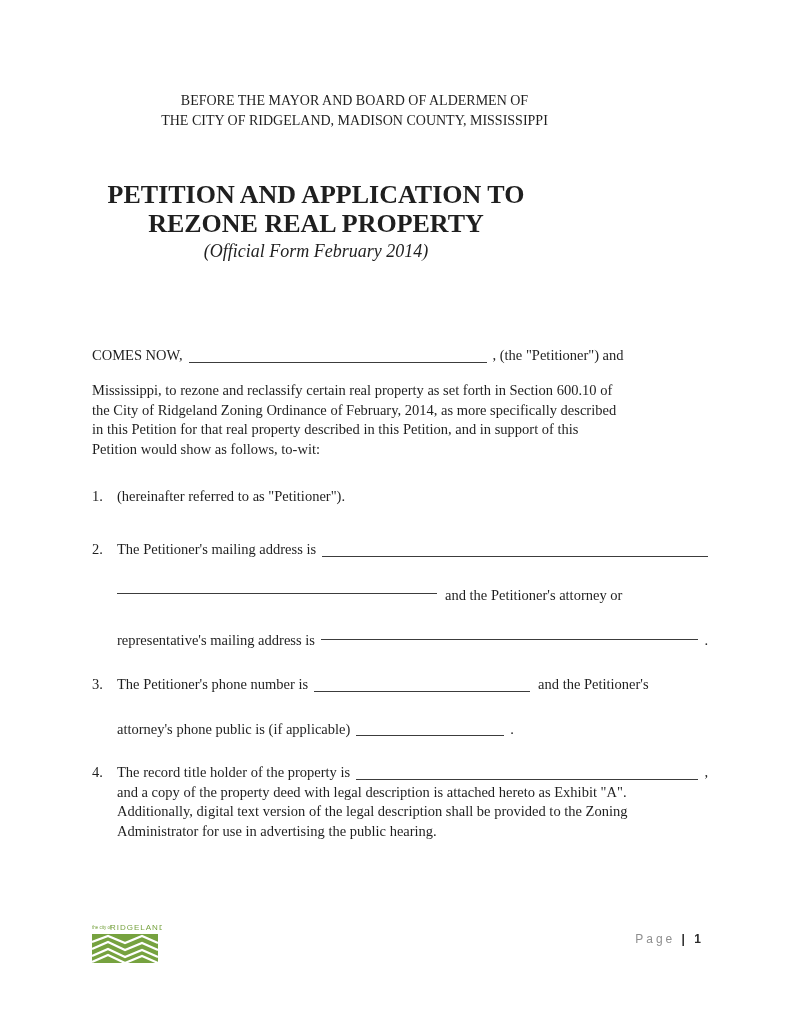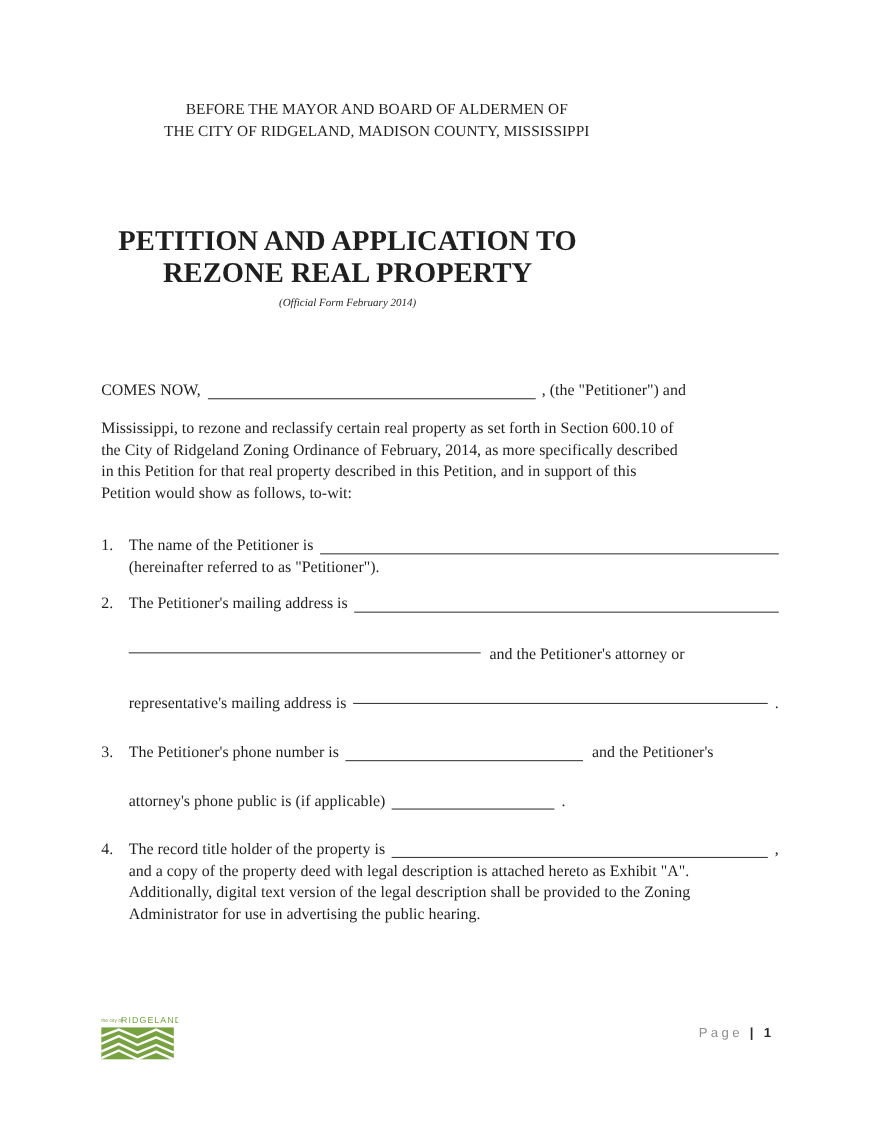--- a/index.html
+++ b/index.html
@@ -4,23 +4,23 @@
 <style>
   html,body{margin:0;padding:0;background:#ffffff;}
   .page{
     position:relative;width:791px;height:1024px;background:#ffffff;overflow:hidden;
     font-family:"Liberation Serif","DejaVu Serif",serif;
     color:#1f1f1f;font-size:14.5px;line-height:19.5px;
   }
   .abs{position:absolute;}
   .center{text-align:center;}
 
-  .court-header{top:91px;left:4px;width:677px;font-size:14px;line-height:20px;}
-  .doc-title{top:204px;left:0;width:632px;font-weight:bold;font-size:26px;line-height:29px;font-family:Liberation Serif, serif;}
-  .doc-subtitle{font-weight:normal;font-style:italic;font-size:10px;line-height:17px;margin-top:5px;}
+  .court-header{top:91px;left:16px;width:677px;font-size:14px;line-height:20px;}
+  .doc-title{top:180px;left:0;width:632px;font-weight:bold;font-size:26px;line-height:29px;font-family:Liberation Serif, serif;}
+  .doc-subtitle{font-weight:normal;font-style:italic;font-size:18px;line-height:17px;margin-top:5px;}
 
   .opening{top:346px;left:92px;width:616px;}
   .para{top:381px;left:92px;width:616px;}
 
   .row{display:flex;align-items:flex-end;}
   .t{white-space:nowrap;}
   .blank{height:0;border-bottom:1px solid #3c3c3c;margin-bottom:3px;}
   .grow{flex:1 1 auto;}
   .ml6{margin-left:6px;}
   .ml8{margin-left:8px;}
@@ -76,24 +76,20 @@
   <div class="abs para">
     <div>Mississippi, to rezone and reclassify certain real property as set forth in Section 600.10 of</div>
     <div>the City of Ridgeland Zoning Ordinance of February, 2014, as more specifically described</div>
     <div>in this Petition for that real property described in this Petition, and in support of this</div>
     <div>Petition would show as follows, to-wit:</div>
   </div>
 
   <div class="abs item item1">
     <div class="item-num">1.</div>
     <div class="item-body">
-      <div class="row">
-        <span class="t">The name of the Petitioner is</span>
-        <span class="blank grow ml6"></span>
-      </div>
       <div>(hereinafter referred to as "Petitioner").</div>
     </div>
   </div>
 
   <div class="abs item item2">
     <div class="item-num">2.</div>
     <div class="item-body">
       <div class="row">
         <span class="t">The Petitioner's mailing address is</span>
         <span class="blank grow ml6"></span>

